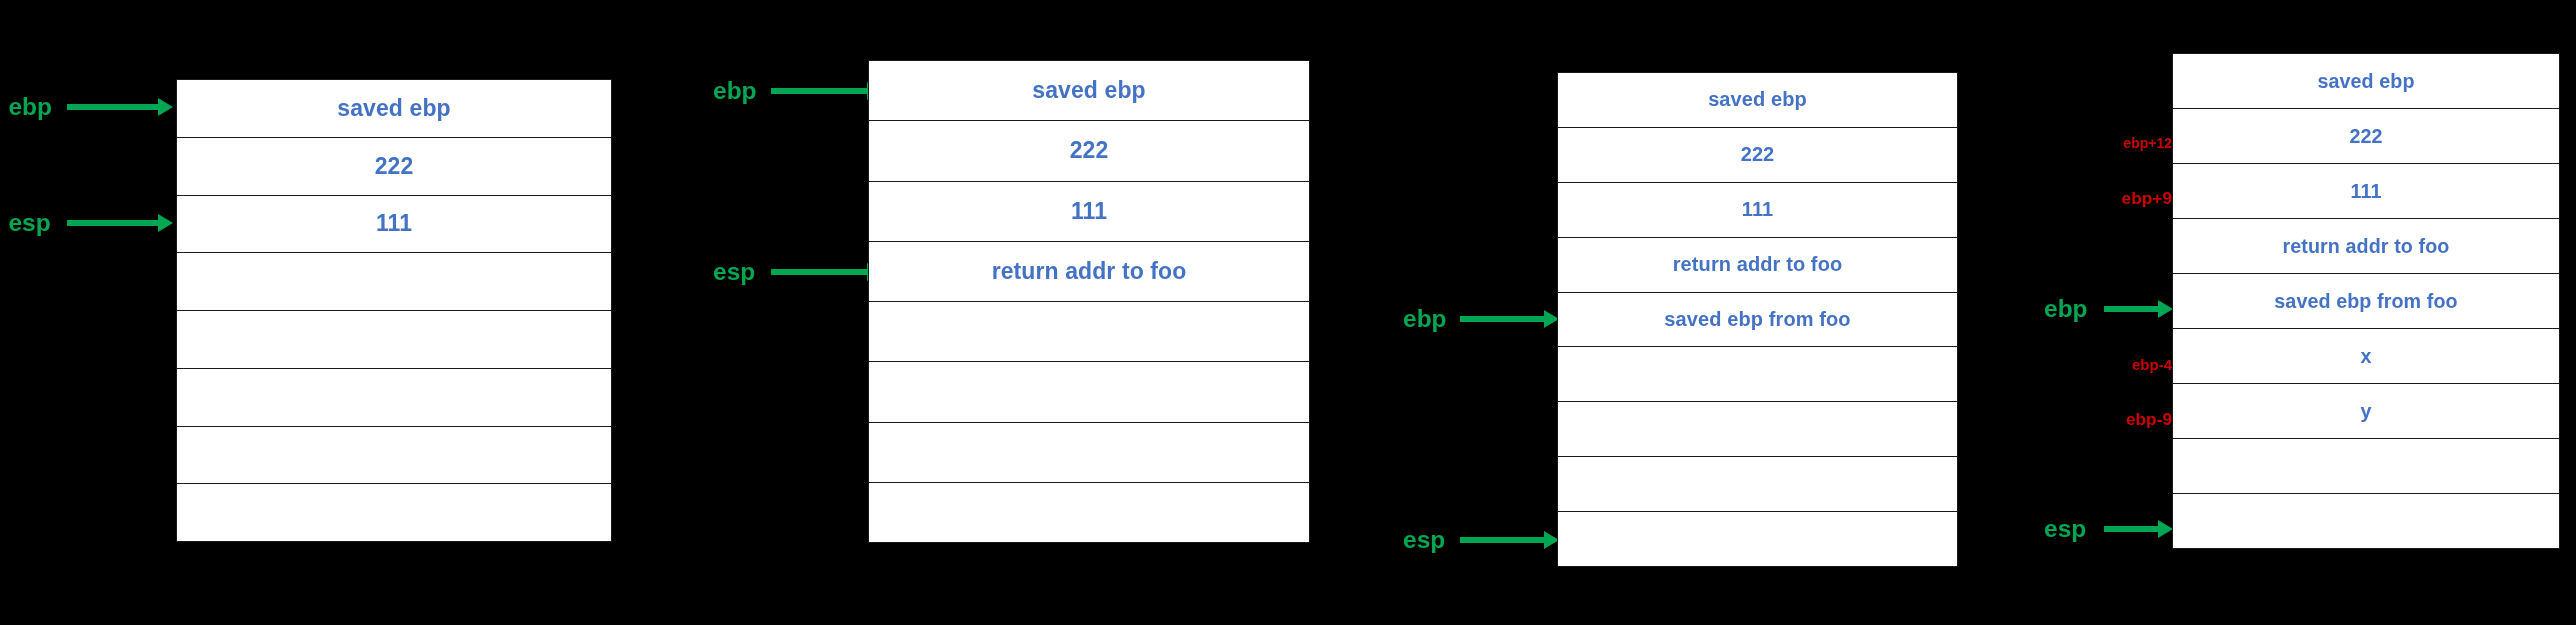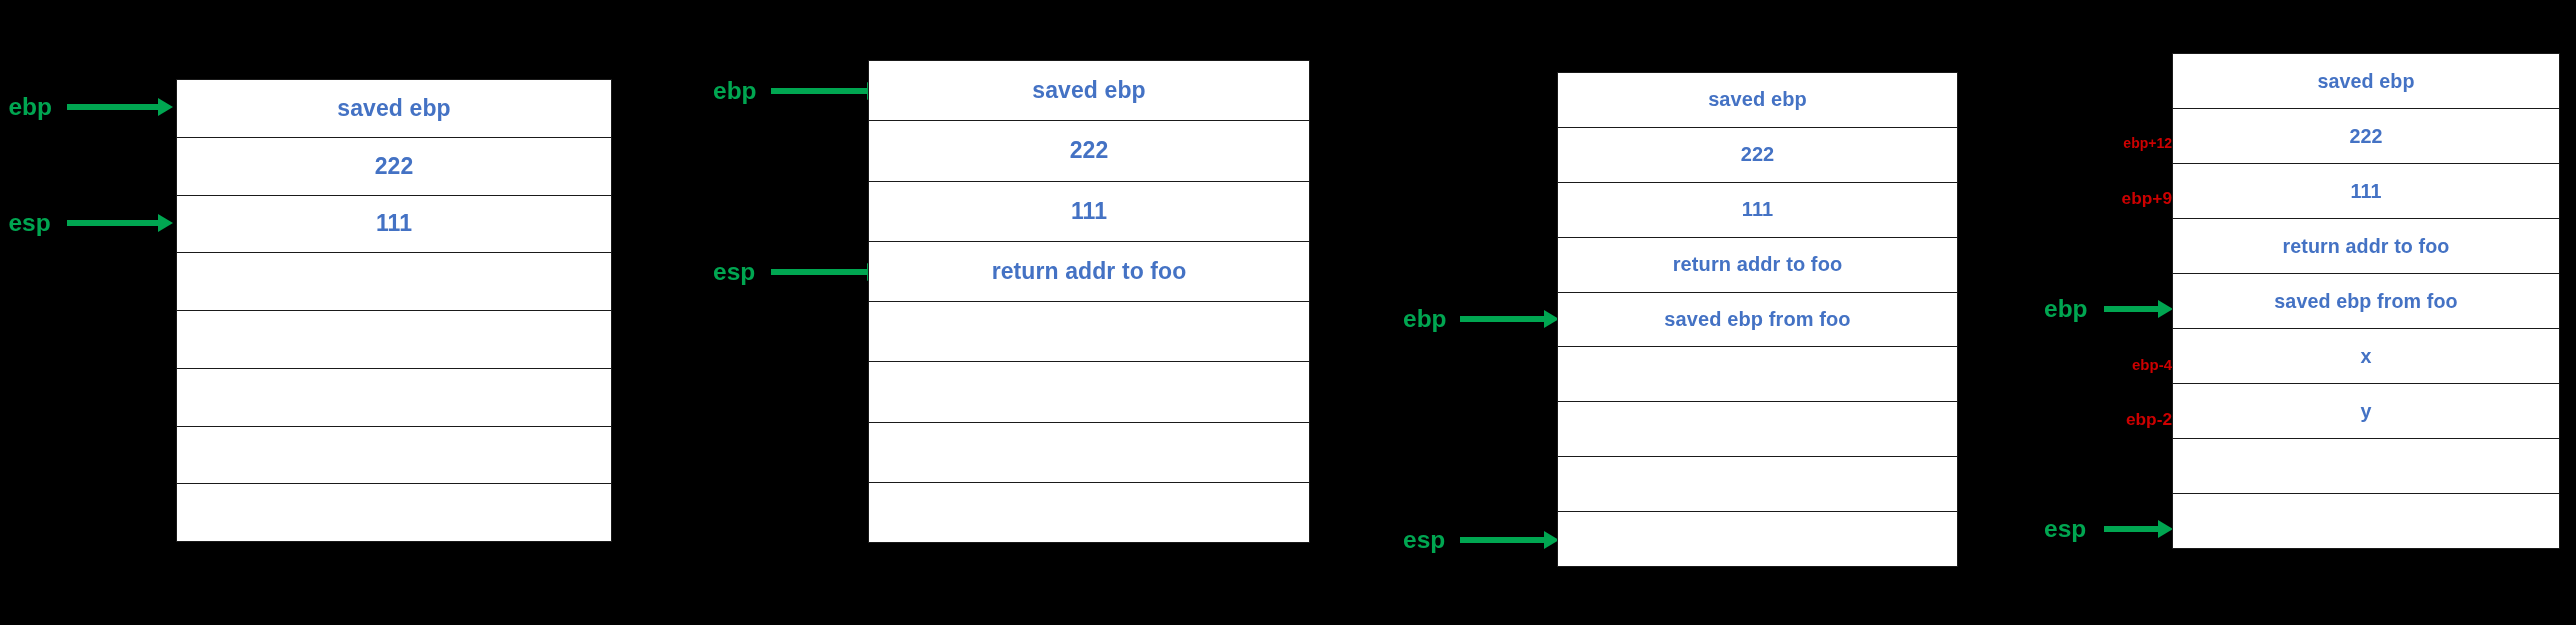--- a/index.html
+++ b/index.html
@@ -164,21 +164,21 @@
   <div class="offset-label" style="left:75px; top:143px; width:110px; font-size:14px;">ebp+12</div>
   <div class="offset-label" style="left:75px; top:198px; width:110px; font-size:17.3px;">ebp+9</div>
 
   <div class="ptr-label" style="left:57px; top:309px; font-size:24.5px;">ebp</div>
   <div class="arrow" style="left:117px; top:309px; width:70px;">
     <div class="shaft" style="width:55px;"></div>
       <div class="head"></div>
   </div>
 
   <div class="offset-label" style="left:75px; top:364px; width:110px; font-size:15px;">ebp-4</div>
-  <div class="offset-label" style="left:75px; top:419px; width:110px; font-size:17.3px;">ebp-2</div>
+  <div class="offset-label" style="left:75px; top:419px; width:110px; font-size:17.3px;">ebp-9</div>
 
   <div class="ptr-label" style="left:57px; top:529px; font-size:24.5px;">esp</div>
   <div class="arrow" style="left:117px; top:529px; width:70px;">
     <div class="shaft" style="width:55px;"></div>
       <div class="head"></div>
   </div>
 
   <div class="stack-table" style="left:185px; top:53px; width:388px; height:496px;">
     <div class="stack-row" style="font-size:19.7px;">saved ebp</div>
     <div class="stack-row" style="font-size:19.7px;">222</div>

